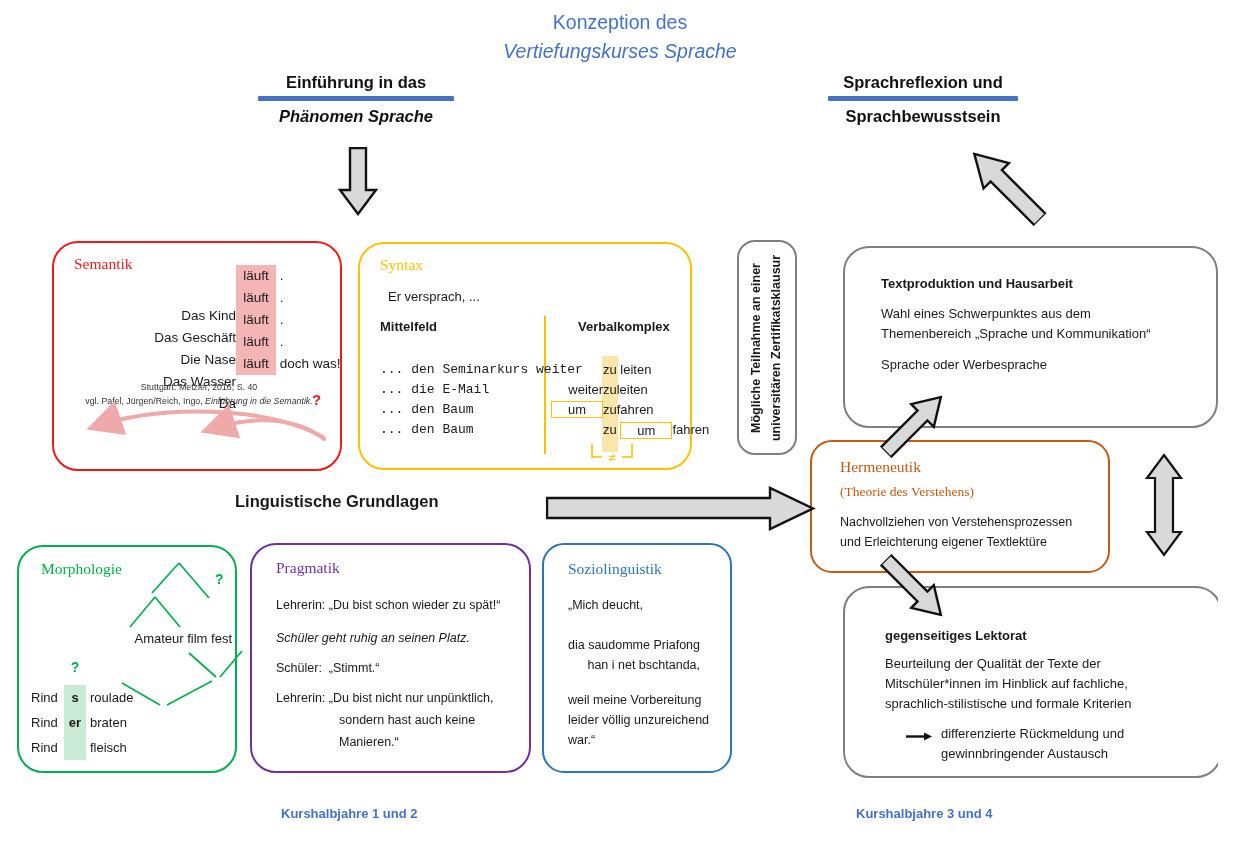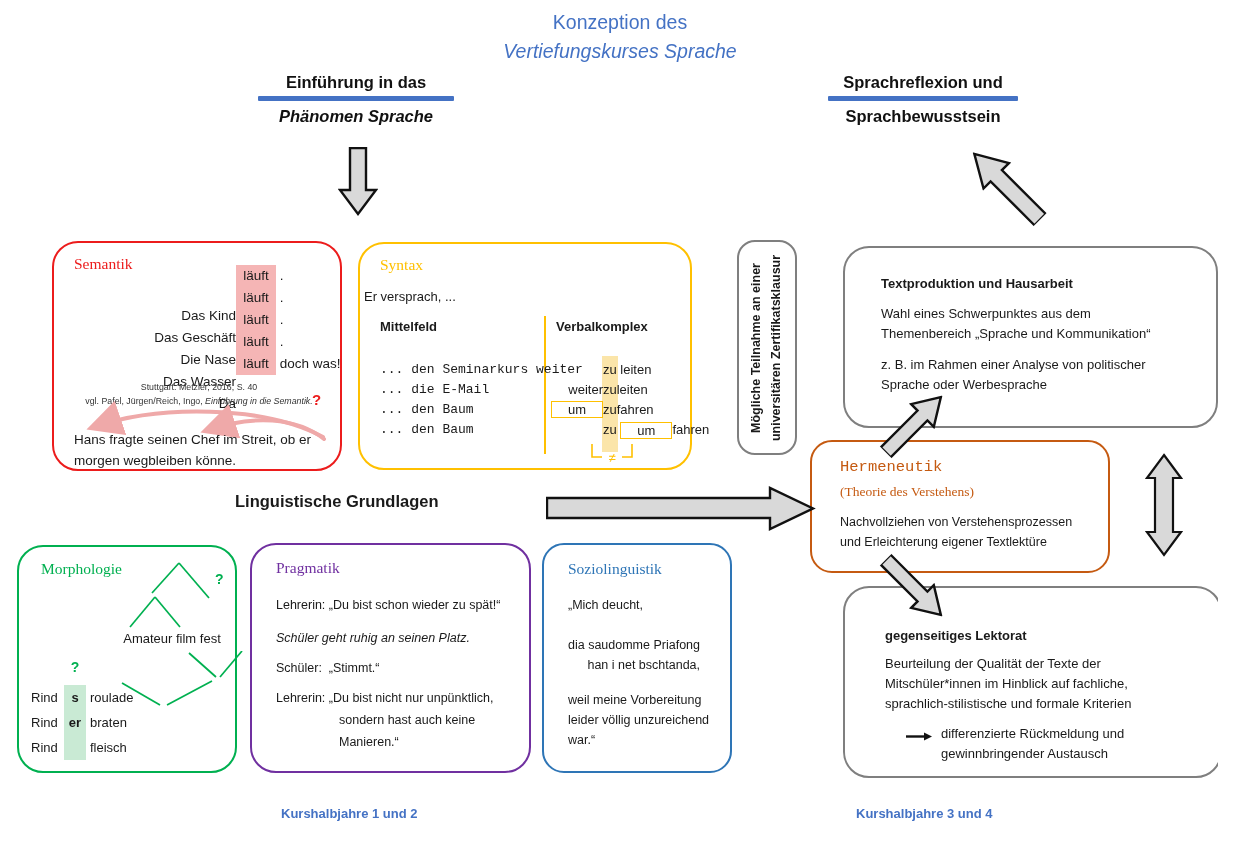--- a/index.html
+++ b/index.html
@@ -111,31 +111,27 @@
     <div class="abs qmark" style="left:258px; top:148px; color:#EC1C1C; font-size:15px;">?</div>
     <svg class="abs" style="left:14px; top:158px;" width="268" height="42">
       <defs>
         <marker id="pinkhead" markerWidth="9" markerHeight="9" refX="7" refY="4.5" orient="auto">
           <path d="M0,0 L9,4.5 L0,9 Z" fill="#EFA9A9"></path>
         </marker>
       </defs>
       <path d="M 255,36 C 195,4 90,4 26,26" fill="none" stroke="#EFA9A9" stroke-width="4" stroke-linecap="round" marker-end="url(#pinkhead)"></path>
       <path d="M 256,38 C 228,16 185,14 140,29" fill="none" stroke="#EFA9A9" stroke-width="4" stroke-linecap="round" marker-end="url(#pinkhead)"></path>
     </svg>
-    <div class="abs" style="left:20px; top:186px; font-size:13.5px; line-height:21px;">
-      <div>Hans fragte seinen Chef im Streit, ob er</div>
-      <div>morgen wegbleiben könne.</div>
-    </div>
   </div>
 
   <div class="box" style="left:358px; top:242px; width:334px; height:228px; border:2.5px solid #FFC000;">
     <div class="box-title" style="left:20px; top:12px; color:#FFC000;">Syntax</div>
-    <div class="abs body-13" style="left:4px; top:43px;">Er versprach, ...</div>
+    <div class="abs body-13" style="left:28px; top:43px;">Er versprach, ...</div>
     <div class="abs bold body-13" style="left:20px; top:73px;">Mittelfeld</div>
-    <div class="abs bold body-13" style="left:196px; top:73px;">Verbalkomplex</div>
+    <div class="abs bold body-13" style="left:218px; top:73px;">Verbalkomplex</div>
     <div class="abs" style="left:184px; top:72px; width:1.5px; height:138px; background:#FFC000;"></div>
     <div class="zu-band"></div>
     <div class="abs body-13" style="left:20px; top:116px; line-height:20px;font-family:Liberation Mono, monospace;">
       <div>... den Seminarkurs weiter</div>
       <div>... die E-Mail</div>
       <div>... den Baum</div>
       <div>... den Baum</div>
     </div>
     <div class="abs" style="left:185px; top:116px;">
       <div class="vk-line">
@@ -174,27 +170,26 @@
     </div>
   </div>
 
   <div class="box" style="left:843px; top:246px; width:375px; height:182px; border:2px solid #7F7F7F;">
     <div class="abs bold body-13" style="left:36px; top:26px;">Textproduktion und Hausarbeit</div>
     <div class="abs body-13" style="left:36px; top:56px;">
       <div>Wahl eines Schwerpunktes aus dem</div>
       <div>Themenbereich „Sprache und Kommunikation“</div>
     </div>
     <div class="abs body-13" style="left:36px; top:107px;">
-      <div>z. B. im Rahmen einer Analyse von politischer</div>
       <div>Sprache oder Werbesprache</div>
     </div>
   </div>
 
   <div class="box" style="left:810px; top:440px; width:300px; height:133px; border:2.5px solid #C55A11; border-radius:22px;">
-    <div class="box-title" style="left:28px; top:16px; color:#C55A11;font-family:Liberation Mono, monospace;">Hermeneutik</div>
+    <div class="box-title" style="left:28px; top:16px; color:#C55A11;">Hermeneutik</div>
     <div class="box-title" style="left:28px; top:42px; color:#C55A11; font-size:13.5px;">(Theorie des Verstehens)</div>
     <div class="abs body-125" style="left:28px; top:70px;">
       <div>Nachvollziehen von Verstehensprozessen</div>
       <div>und Erleichterung eigener Textlektüre</div>
     </div>
   </div>
 
   <div class="box" style="left:843px; top:586px; width:379px; height:192px; border:2px solid #7F7F7F;">
     <div class="abs bold body-13" style="left:40px; top:38px;">gegenseitiges Lektorat</div>
     <div class="abs body-13" style="left:40px; top:66px;">
@@ -234,21 +229,21 @@
     <div class="box-title" style="left:22px; top:13px; color:#00B050;">Morphologie</div>
     <svg class="abs" style="left:106px; top:10px;" width="92" height="76">
       <g stroke="#00B050" stroke-width="1.7">
         <line x1="54" y1="6" x2="27" y2="36"></line>
         <line x1="54" y1="6" x2="84" y2="41"></line>
         <line x1="30" y1="40" x2="5" y2="70"></line>
         <line x1="30" y1="40" x2="55" y2="70"></line>
       </g>
     </svg>
     <div class="abs qmark" style="left:196px; top:24px; color:#00B050; font-size:14px;">?</div>
-    <div class="abs" style="left:93px; top:84px; width:120px; text-align:center; font-size:13px;">Amateur film fest</div>
+    <div class="abs" style="left:93px; top:84px; width:120px; text-align:right; font-size:13px;">Amateur film fest</div>
     <svg class="abs" style="left:100px; top:104px;" width="126" height="60">
       <g stroke="#00B050" stroke-width="1.7">
         <line x1="70" y1="2" x2="97" y2="26"></line>
         <line x1="123" y1="0" x2="101" y2="26"></line>
         <line x1="3" y1="32" x2="41" y2="54"></line>
         <line x1="93" y1="30" x2="48" y2="54"></line>
       </g>
     </svg>
     <div class="abs qmark" style="left:45px; top:112px; width:22px; text-align:center; color:#00B050; font-size:14px;">?</div>
     <div class="abs" style="left:12px; top:138px;">

